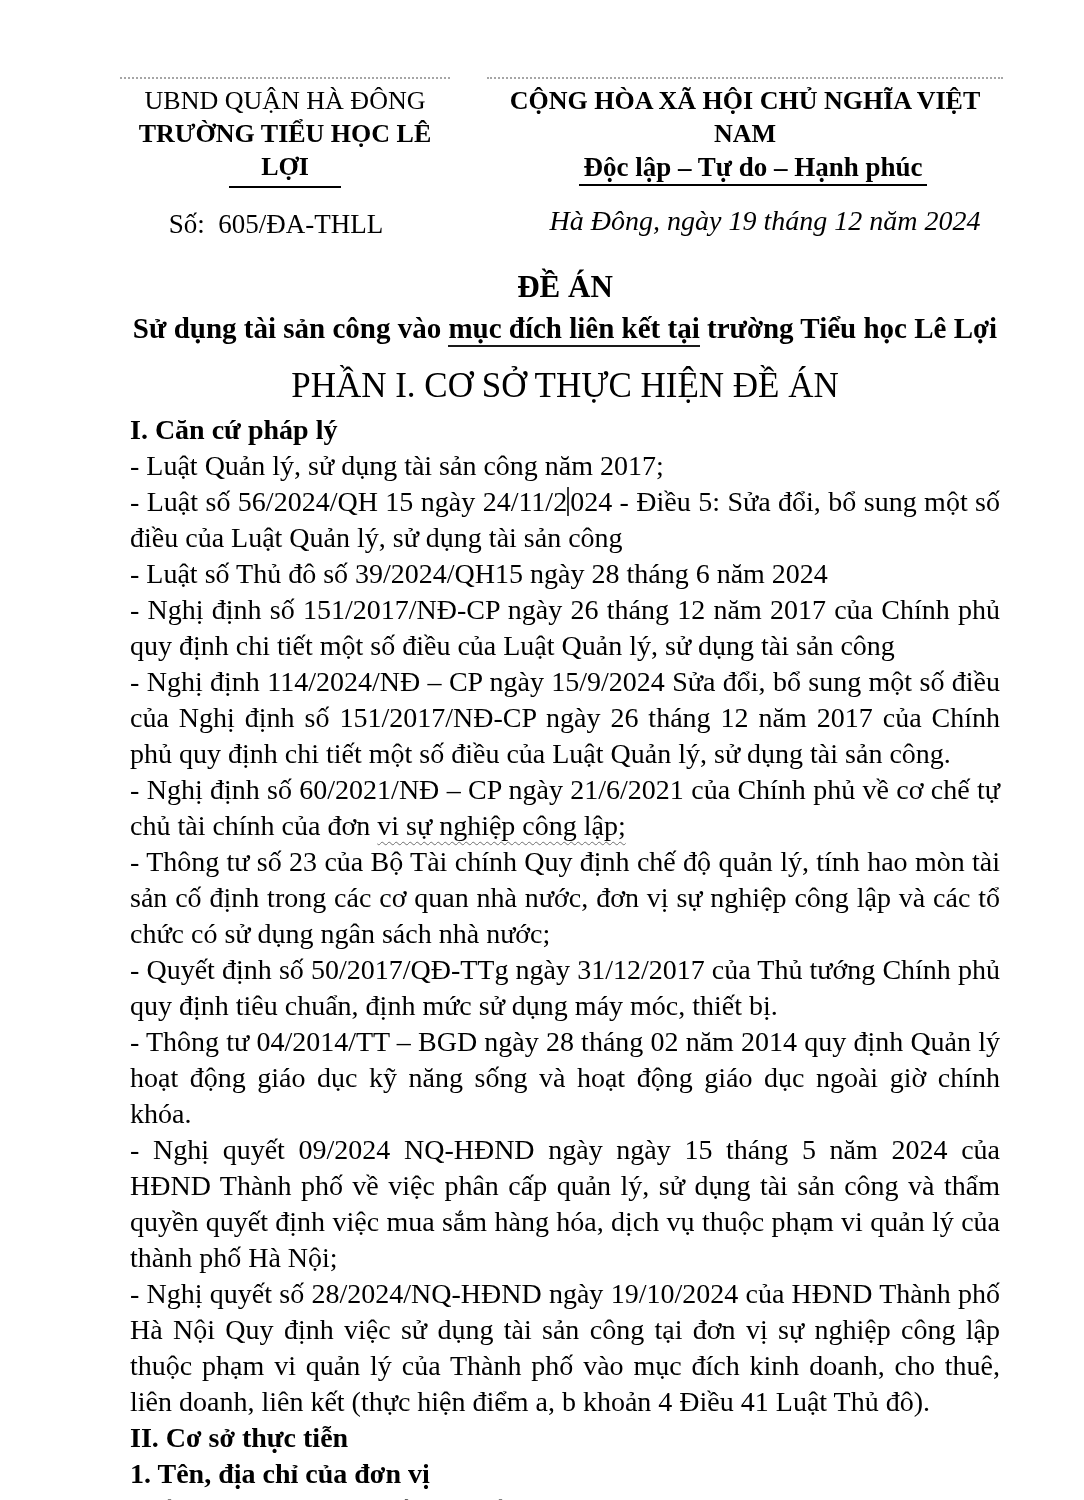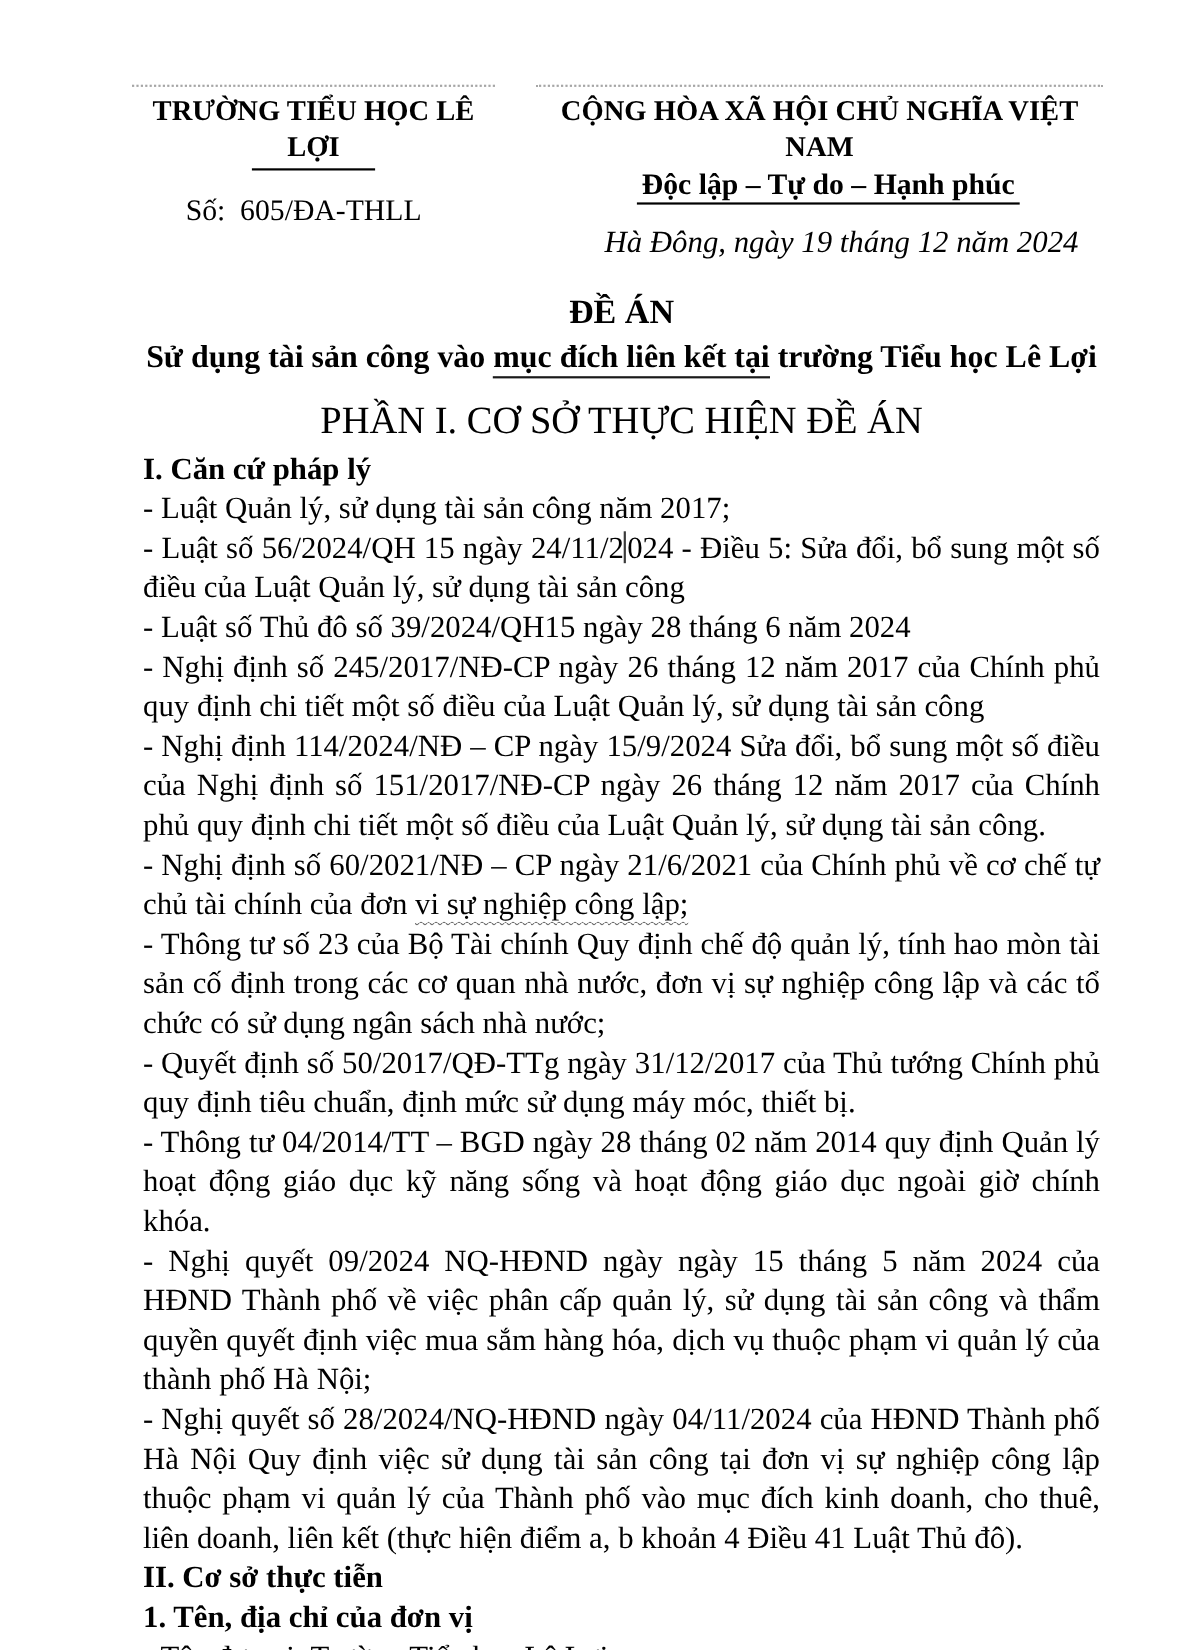--- a/index.html
+++ b/index.html
@@ -58,20 +58,21 @@
     text-underline-offset:6px;
   }
 </style>
 </head>
 <body>
 
 <div class="page">
 
   <div class="header-row">
     <div class="col-left">
+      <div class="org1">UBND QUẬN HÀ ĐÔNG</div>
       <div class="org2">TRƯỜNG TIỂU HỌC LÊ LỢI</div>
       <div class="org-underline"></div>
       <div class="doc-number">Số:  605/ĐA-THLL</div>
     </div>
     <div class="col-right">
       <div class="nation1">CỘNG HÒA XÃ HỘI CHỦ NGHĨA VIỆT NAM</div>
       <div class="nation2"><span class="motto-underline">Độc lập – Tự do – Hạnh phúc</span></div>
       <div class="date-line">Hà Đông, ngày 19 tháng 12 năm 2024</div>
     </div>
   </div>
@@ -80,27 +81,27 @@
     <div class="doc-title">ĐỀ ÁN</div>
     <div class="doc-subtitle"><span>Sử dụng tài sản công vào </span><span class="subtitle-underline">mục đích liên kết tại</span><span> trường Tiểu học Lê Lợi</span></div>
     <div class="section-title">PHẦN I. CƠ SỞ THỰC HIỆN ĐỀ ÁN</div>
   </div>
 
   <div class="body-text">
     <p class="hd">I. Căn cứ pháp lý</p>
     <p>- Luật Quản lý, sử dụng tài sản công năm 2017;</p>
     <p><span>- Luật số 56/2024/QH 15 ngày 24/11/2</span><span class="caret"></span><span>024 - Điều 5: Sửa đổi, bổ sung một số điều của Luật Quản lý, sử dụng tài sản công</span></p>
     <p>- Luật số Thủ đô số 39/2024/QH15 ngày 28 tháng 6 năm 2024</p>
-    <p>- Nghị định số 245/2017/NĐ-CP ngày 26 tháng 12 năm 2017 của Chính phủ quy định chi tiết một số điều của Luật Quản lý, sử dụng tài sản công</p>
+    <p>- Nghị định số 151/2017/NĐ-CP ngày 26 tháng 12 năm 2017 của Chính phủ quy định chi tiết một số điều của Luật Quản lý, sử dụng tài sản công</p>
     <p>- Nghị định 114/2024/NĐ – CP ngày 15/9/2024 Sửa đổi, bổ sung một số điều của Nghị định số 151/2017/NĐ-CP ngày 26 tháng 12 năm 2017 của Chính phủ quy định chi tiết một số điều của Luật Quản lý, sử dụng tài sản công.</p>
     <p><span>- Nghị định số 60/2021/NĐ – CP ngày 21/6/2021 của Chính phủ về cơ chế tự chủ tài chính của đơn </span><span class="wavy">vi sự nghiệp công lập;</span></p>
     <p>- Thông tư số 23 của Bộ Tài chính Quy định chế độ quản lý, tính hao mòn tài sản cố định trong các cơ quan nhà nước, đơn vị sự nghiệp công lập và các tổ chức có sử dụng ngân sách nhà nước;</p>
     <p>- Quyết định số 50/2017/QĐ-TTg ngày 31/12/2017 của Thủ tướng Chính phủ quy định tiêu chuẩn, định mức sử dụng máy móc, thiết bị.</p>
     <p>- Thông tư 04/2014/TT – BGD ngày 28 tháng 02 năm 2014 quy định Quản lý hoạt động giáo dục kỹ năng sống và hoạt động giáo dục ngoài giờ chính khóa.</p>
     <p>- Nghị quyết 09/2024 NQ-HĐND ngày ngày 15 tháng 5 năm 2024 của HĐND Thành phố về việc phân cấp quản lý, sử dụng tài sản công và thẩm quyền quyết định việc mua sắm hàng hóa, dịch vụ thuộc phạm vi quản lý của thành phố Hà Nội;</p>
-    <p>- Nghị quyết số 28/2024/NQ-HĐND ngày 04/11/2024 của HĐND Thành phố Hà Nội Quy định việc sử dụng tài sản công tại đơn vị sự nghiệp công lập thuộc phạm vi quản lý của Thành phố vào mục đích kinh doanh, cho thuê, liên doanh, liên kết (thực hiện điểm a, b khoản 4 Điều 41 Luật Thủ đô).</p>
+    <p>- Nghị quyết số 28/2024/NQ-HĐND ngày 19/10/2024 của HĐND Thành phố Hà Nội Quy định việc sử dụng tài sản công tại đơn vị sự nghiệp công lập thuộc phạm vi quản lý của Thành phố vào mục đích kinh doanh, cho thuê, liên doanh, liên kết (thực hiện điểm a, b khoản 4 Điều 41 Luật Thủ đô).</p>
     <p class="hd">II. Cơ sở thực tiễn</p>
     <p class="hd">1. Tên, địa chỉ của đơn vị</p>
     <p>- Tên đơn vị: Trường Tiểu học Lê Lợi</p>
 
   </div>
 
 </div>
 
 </body></html>

